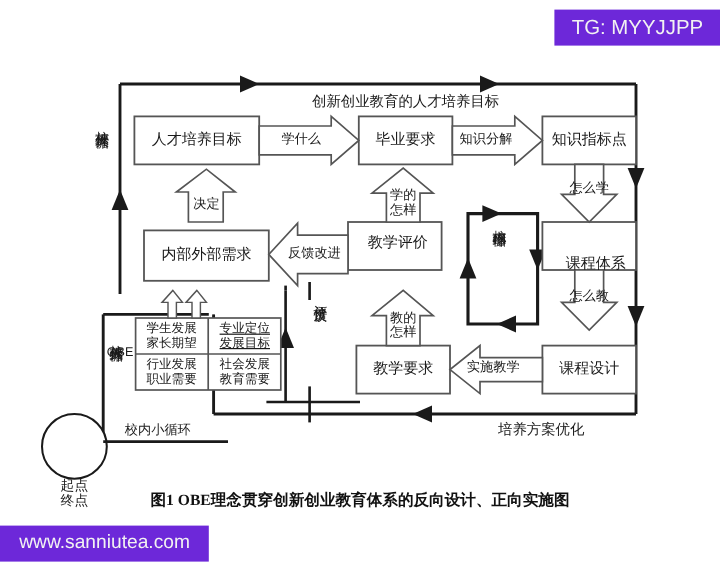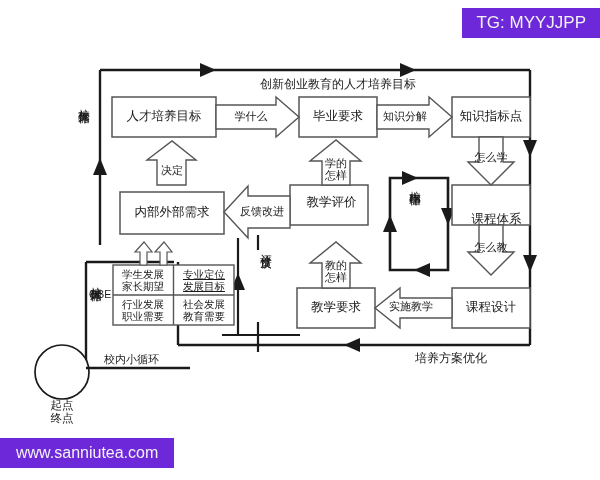--- a/index.html
+++ b/index.html
@@ -152,17 +152,18 @@
 
   <div class="tx small-lbl" style="left:104px;top:354px;">校内小循环</div>
 
   <div class="tx cell-text" style="left:38px;top:359px;width:48px;font-size:11.5px;margin-top:40px;" id="start-end-text">起点<br>终点</div>
 
   <div class="tx cell-text" style="left:113px;top:269px;width:60px;" id="cell-00">学生发展<br>家长期望</div>
   <div class="tx cell-text" style="left:174px;top:269px;width:60px;text-decoration:underline;" id="cell-01">专业定位<br>发展目标</div>
   <div class="tx cell-text" style="left:113px;top:299px;width:60px;" id="cell-10">行业发展<br>职业需要</div>
   <div class="tx cell-text" style="left:174px;top:299px;width:60px;" id="cell-11">社会发展<br>教育需要</div>
 
+  <div id="figure-caption">图1  OBE理念贯穿创新创业教育体系的反向设计、正向实施图</div>
 
   <div class="watermark" id="tg-watermark">TG: MYYJJPP</div>
   <div class="watermark" id="site-watermark">www.sanniutea.com</div>
 
 </div>
 
 </body></html>

